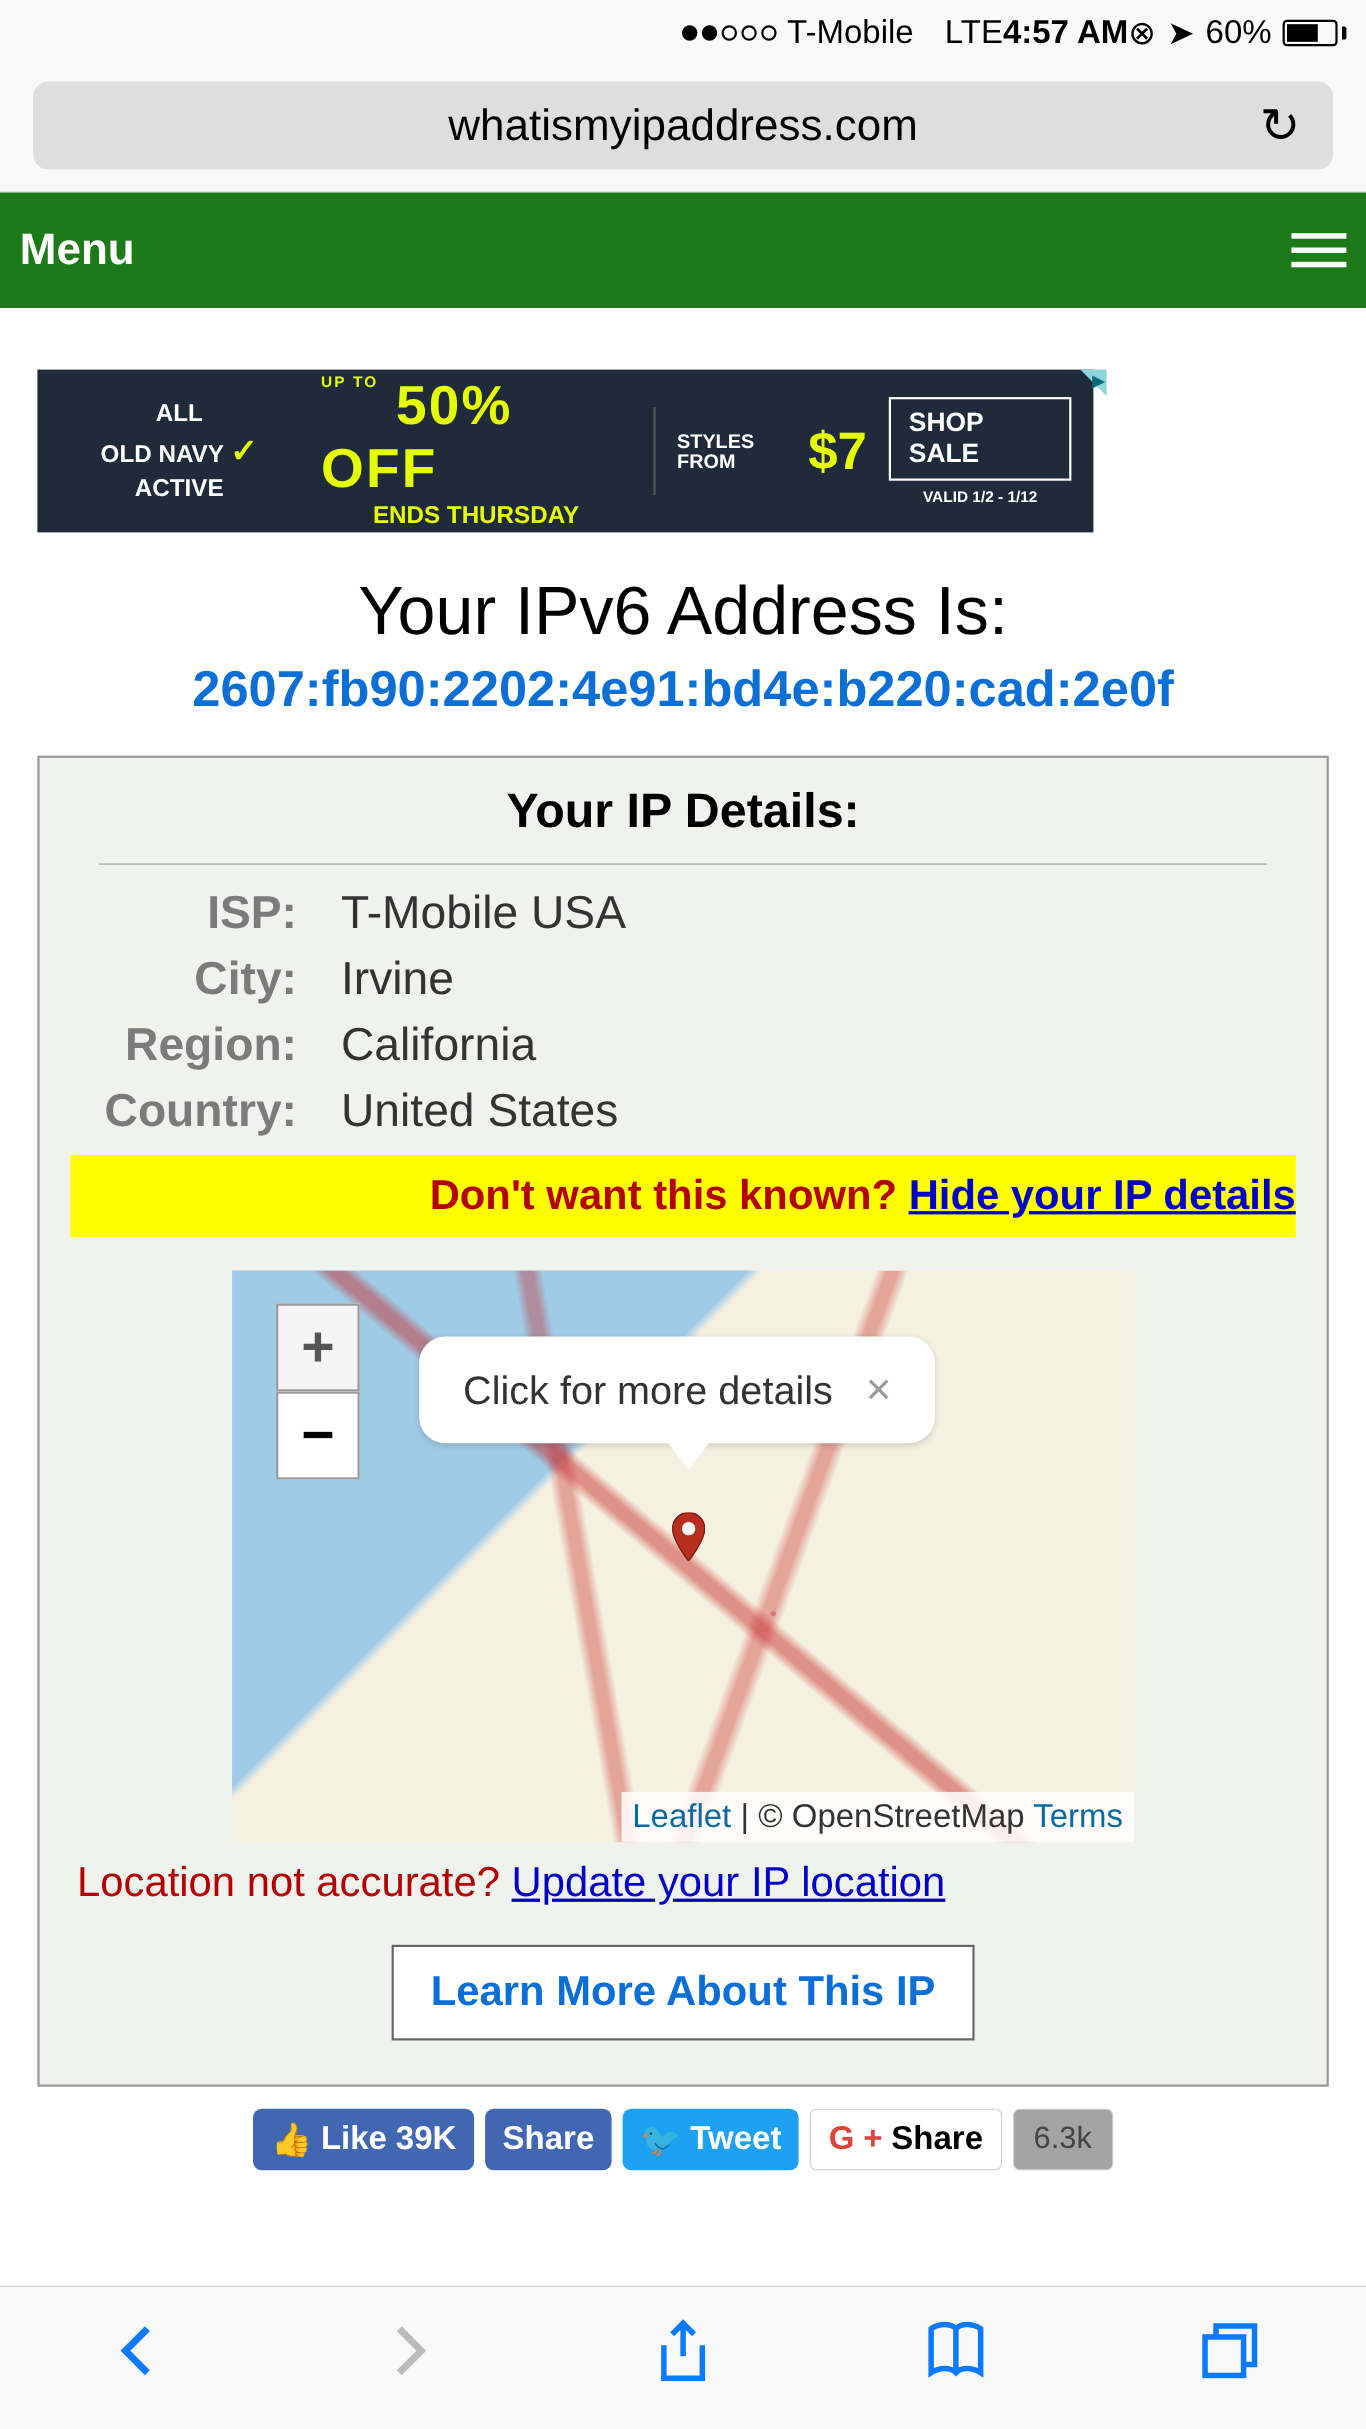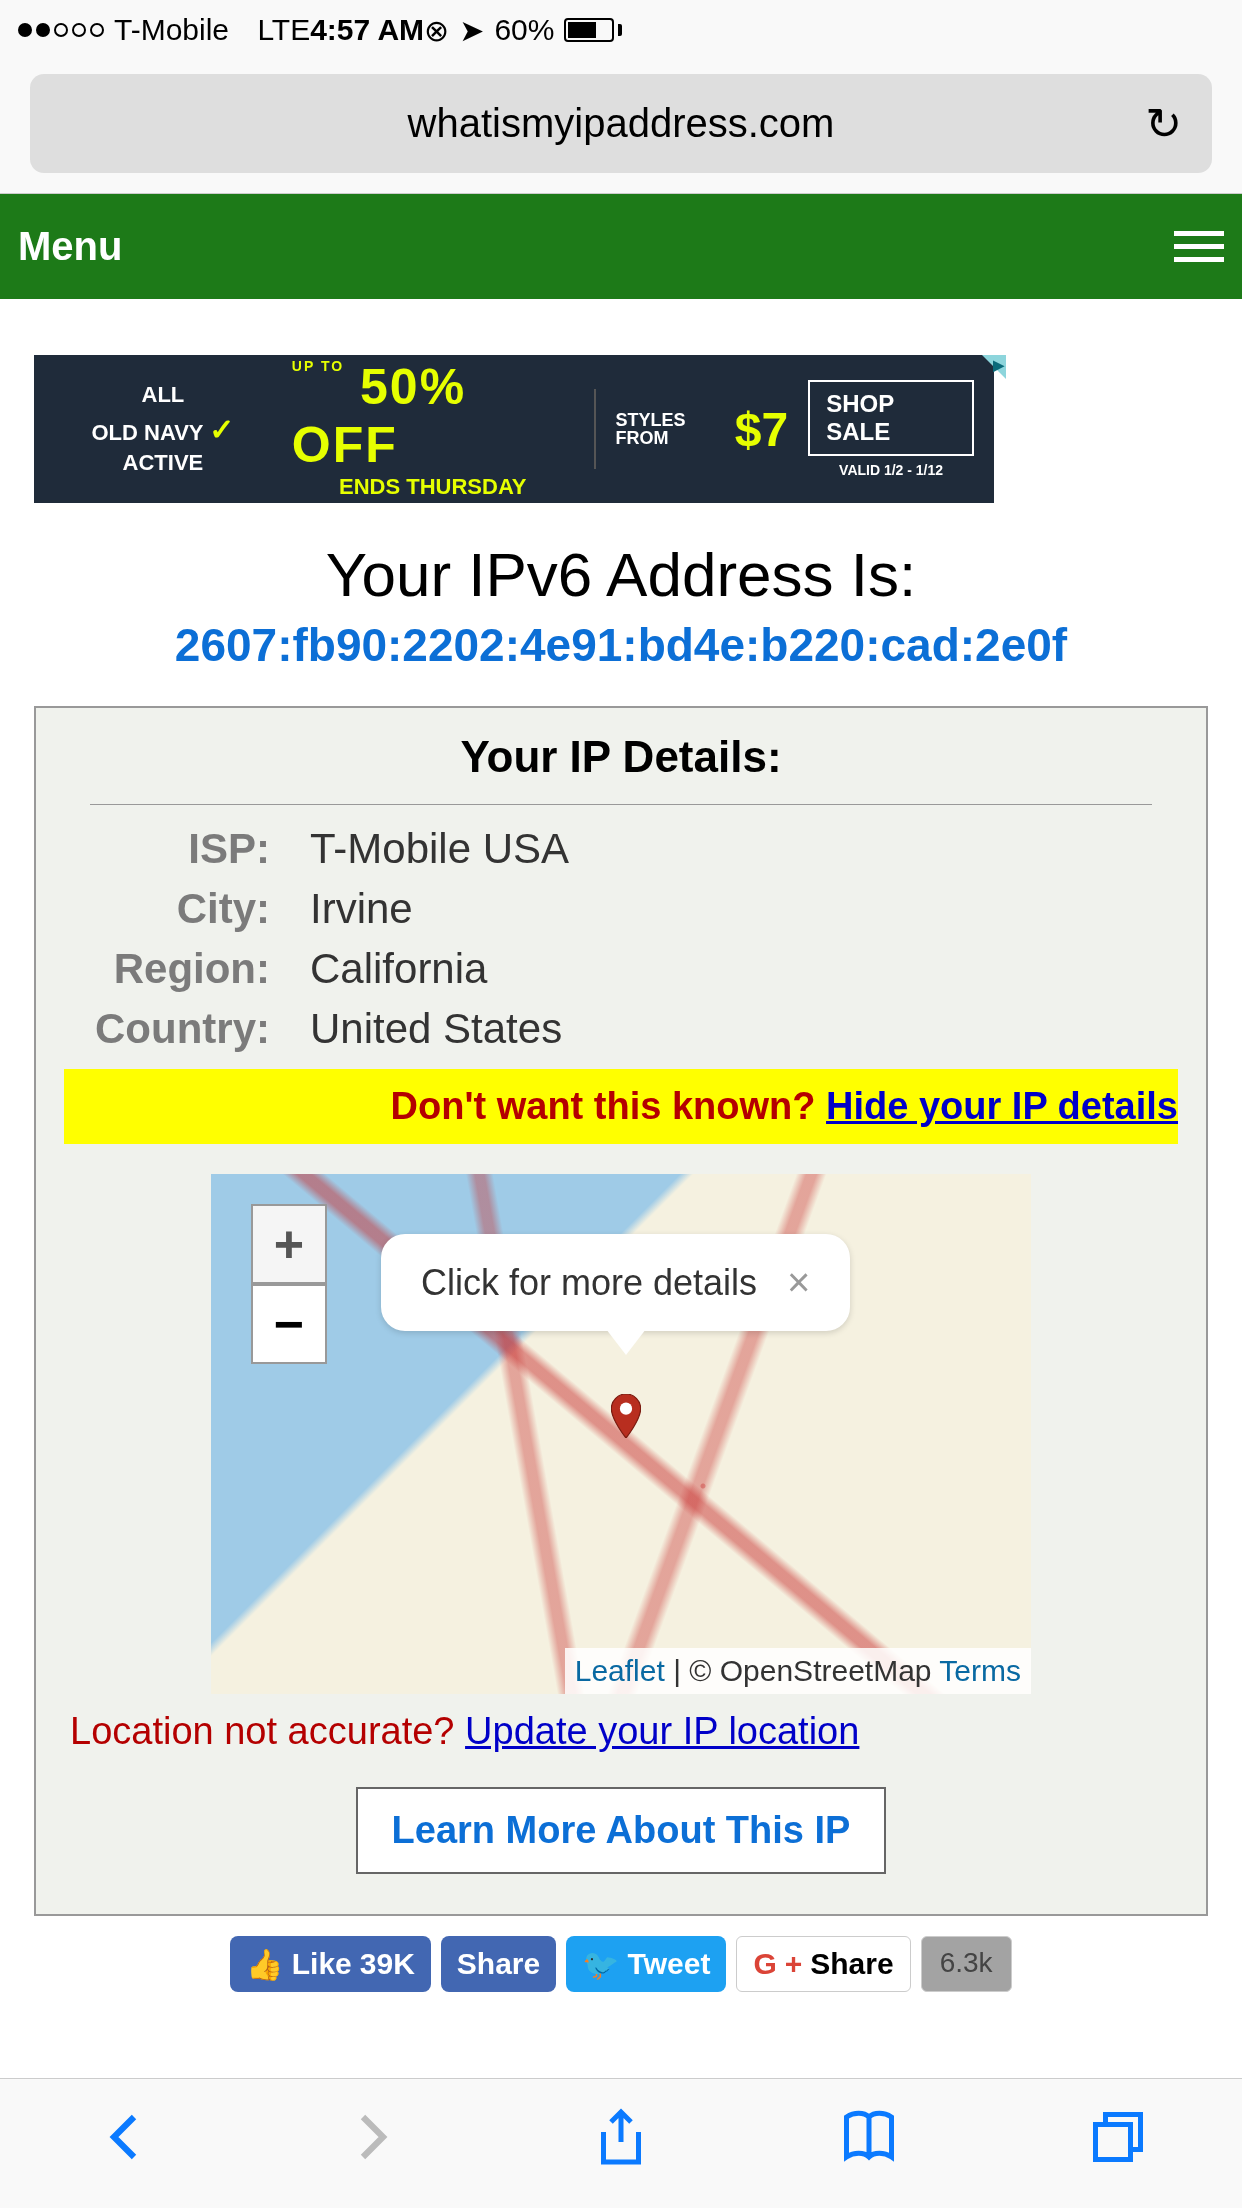--- a/index.html
+++ b/index.html
@@ -10,21 +10,21 @@
     height: 2208px;
     overflow: hidden;
   }
 
   
   .status-bar {
     height: 60px;
     background: #f9f9f9;
     display: flex;
     align-items: center;
-    justify-content: flex-start;
+    justify-content: flex-end;
     padding: 0 18px;
     font-size: 30px;
     color: #000;
   }
   .status-left, .status-right { display: flex; align-items: center; gap: 10px; }
   .signal-dots { display: flex; gap: 4px; align-items: center; }
   .dot { width: 14px; height: 14px; border-radius: 50%; border: 2px solid #000; }
   .dot.filled { background: #000; }
   .status-time { font-weight: 600; }
   .battery-wrap { display: flex; align-items: center; gap: 4px; }
@@ -34,21 +34,21 @@
 
   
   .url-bar-wrap {
     background: #f9f9f9;
     padding: 14px 30px 20px;
     border-bottom: 1px solid #ccc;
   }
   .url-bar {
     background: #dedede;
     border-radius: 14px;
-    height: 99px;
+    height: 80px;
     display: flex;
     align-items: center;
     justify-content: center;
     position: relative;
   }
   .url-text { font-size: 40px; color: #000; }
   .reload-icon { position: absolute; right: 30px; font-size: 44px; color: #000; }
 
   
   .page { background: #fff; }

